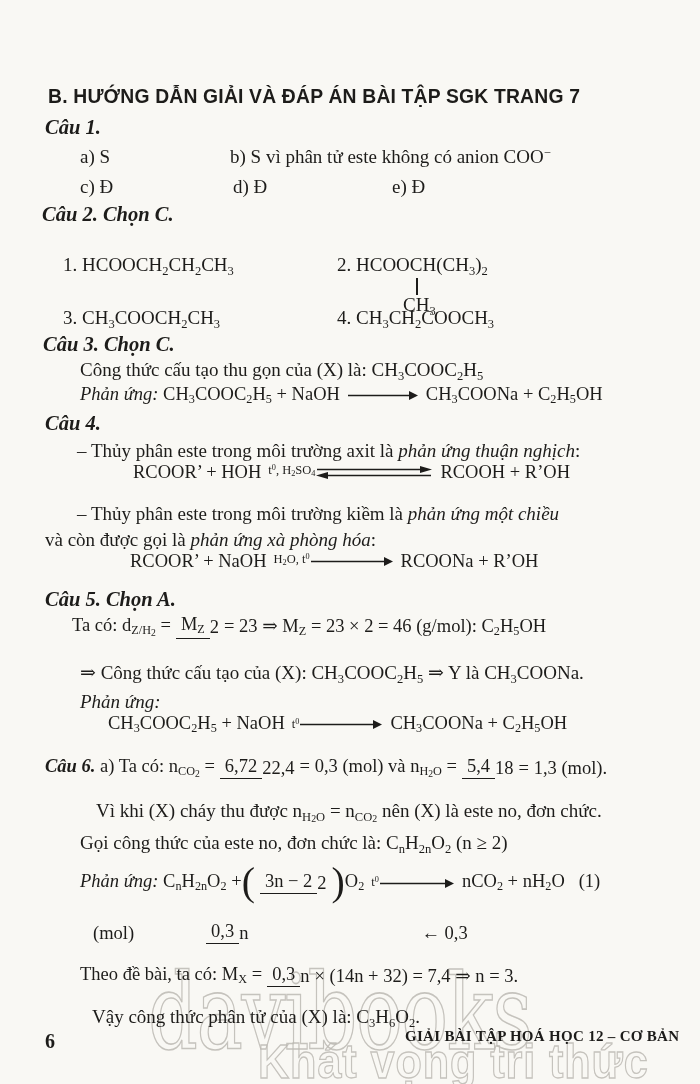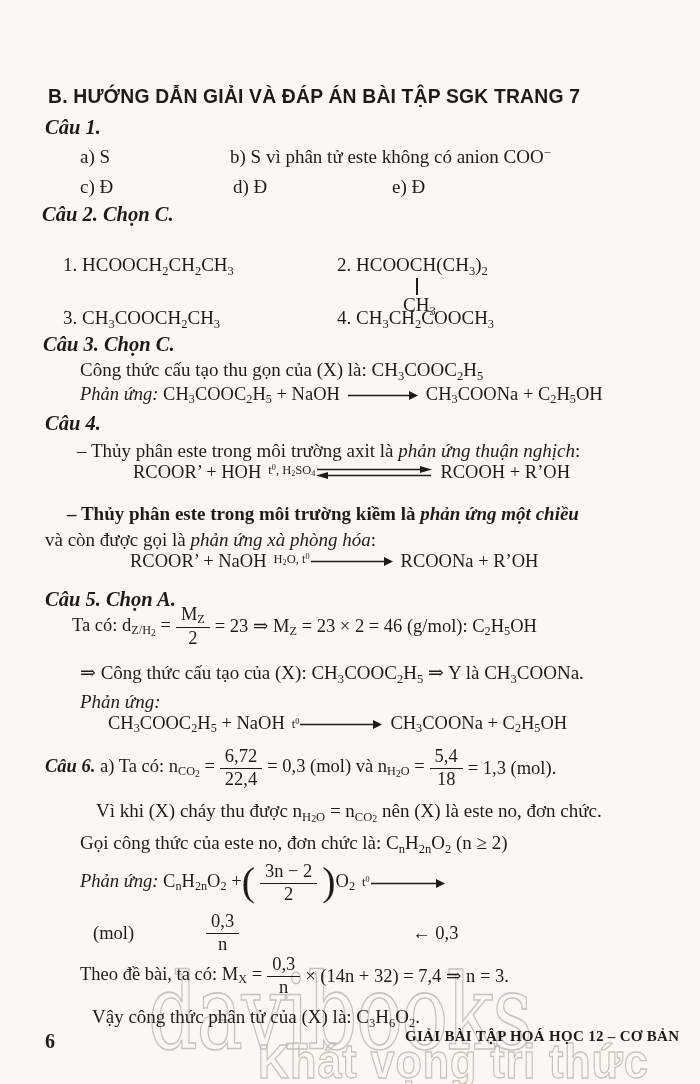--- a/index.html
+++ b/index.html
@@ -11,21 +11,21 @@
   }
   .abs{position:absolute;white-space:nowrap;}
   .sans-head{
     font-family:"Liberation Sans","DejaVu Sans",sans-serif;
     font-weight:700;font-size:21px;letter-spacing:.2px;
     transform:scaleX(.92);transform-origin:left center;
   }
   .qh{font-weight:700;font-style:italic;font-size:20.5px;}
   .body-t{font-size:19px;}
   .eqrow{display:flex;align-items:center;font-size:18.5px;}
-  .frac{display:inline-flex;flex-direction:column;align-items:center;
+  .frac{display:inline-flex;flex-direction:row;align-items:center;
         line-height:1.08;margin:0 5px;text-align:center;}
   .frac .num{display:block;padding:0 5px 1px;border-bottom:1.5px solid #1d1c1a;}
   .frac .den{display:block;padding-top:1px;}
   .rxn{display:inline-flex;flex-direction:row;align-items:center;margin:0 7px;}
   .rxn .lbl{font-size:12.5px;line-height:1.05;margin-bottom:1px;}
   .seg-sub{font-size:66%;vertical-align:-0.28em;}
   .seg-sub2{font-size:52%;vertical-align:-0.5em;}
   .seg-sup{font-size:66%;vertical-align:0.5em;}
   .seg-i{font-style:italic;}
   .seg-bi{font-style:italic;font-weight:700;}
@@ -93,21 +93,21 @@
       <span class="lbl"><span>t</span><span class="seg-sup">0</span><span>, H</span><span class="seg-sub">2</span><span>SO</span><span class="seg-sub">4</span></span>
       <svg width="118" height="15" viewBox="0 0 118 15">
           <line x1="2" y1="4.5" x2="107" y2="4.5"></line>
           <path d="M105 1 L117 4.5 L105 8 Z"></path>
           <line x1="11" y1="10.5" x2="116" y2="10.5"></line>
           <path d="M13 7 L1 10.5 L13 14 Z"></path>
         </svg>
     </span>
     <span><span>RCOOH + R’OH</span></span>
   </div>
-  <div class="abs body-t" style="left:67px;top:503px;font-weight:bold;"><span>– Thủy phân este trong môi trường kiềm là </span><span class="seg-i">phản ứng một chiều</span></div>
+  <div class="abs body-t" style="left:77px;top:503px;"><span>– Thủy phân este trong môi trường kiềm là </span><span class="seg-i">phản ứng một chiều</span></div>
   <div class="abs body-t" style="left:45px;top:529px;"><span>và còn được gọi là </span><span class="seg-i">phản ứng xà phòng hóa</span><span>:</span></div>
   <div class="abs eqrow" style="left:130px;top:551px;">
     <span><span>RCOOR’ + NaOH</span></span>
     <span class="rxn">
       <span class="lbl"><span>H</span><span class="seg-sub">2</span><span>O, t</span><span class="seg-sup">0</span></span>
       <svg width="84" height="13" viewBox="0 0 84 13">
           <line x1="1" y1="6.5" x2="75" y2="6.5"></line>
           <path d="M74 2 L83 6.5 L74 11 Z"></path>
         </svg>
     </span>
@@ -161,20 +161,21 @@
     </span>
     <span class="tallp">)</span>
     <span><span>O</span><span class="seg-sub">2</span></span>
     <span class="rxn">
       <span class="lbl"><span>t</span><span class="seg-sup">0</span></span>
       <svg width="76" height="13" viewBox="0 0 76 13">
           <line x1="1" y1="6.5" x2="67" y2="6.5"></line>
           <path d="M66 2 L75 6.5 L66 11 Z"></path>
         </svg>
     </span>
+    <span><span>nCO</span><span class="seg-sub">2</span><span> + nH</span><span class="seg-sub">2</span><span>O&nbsp;&nbsp;&nbsp;(1)</span></span>
   </div>
   <div class="abs eqrow" style="left:93px;top:910px;height:46px;">
     <span>(mol)</span>
     <span class="frac" style="margin-left:72px;">
       <span class="num"><span>0,3</span></span>
       <span class="den"><span>n</span></span>
     </span>
     <span style="margin-left:168px;"><span>← 0,3</span></span>
   </div>
   <div class="abs eqrow" style="left:80px;top:953px;height:46px;">

